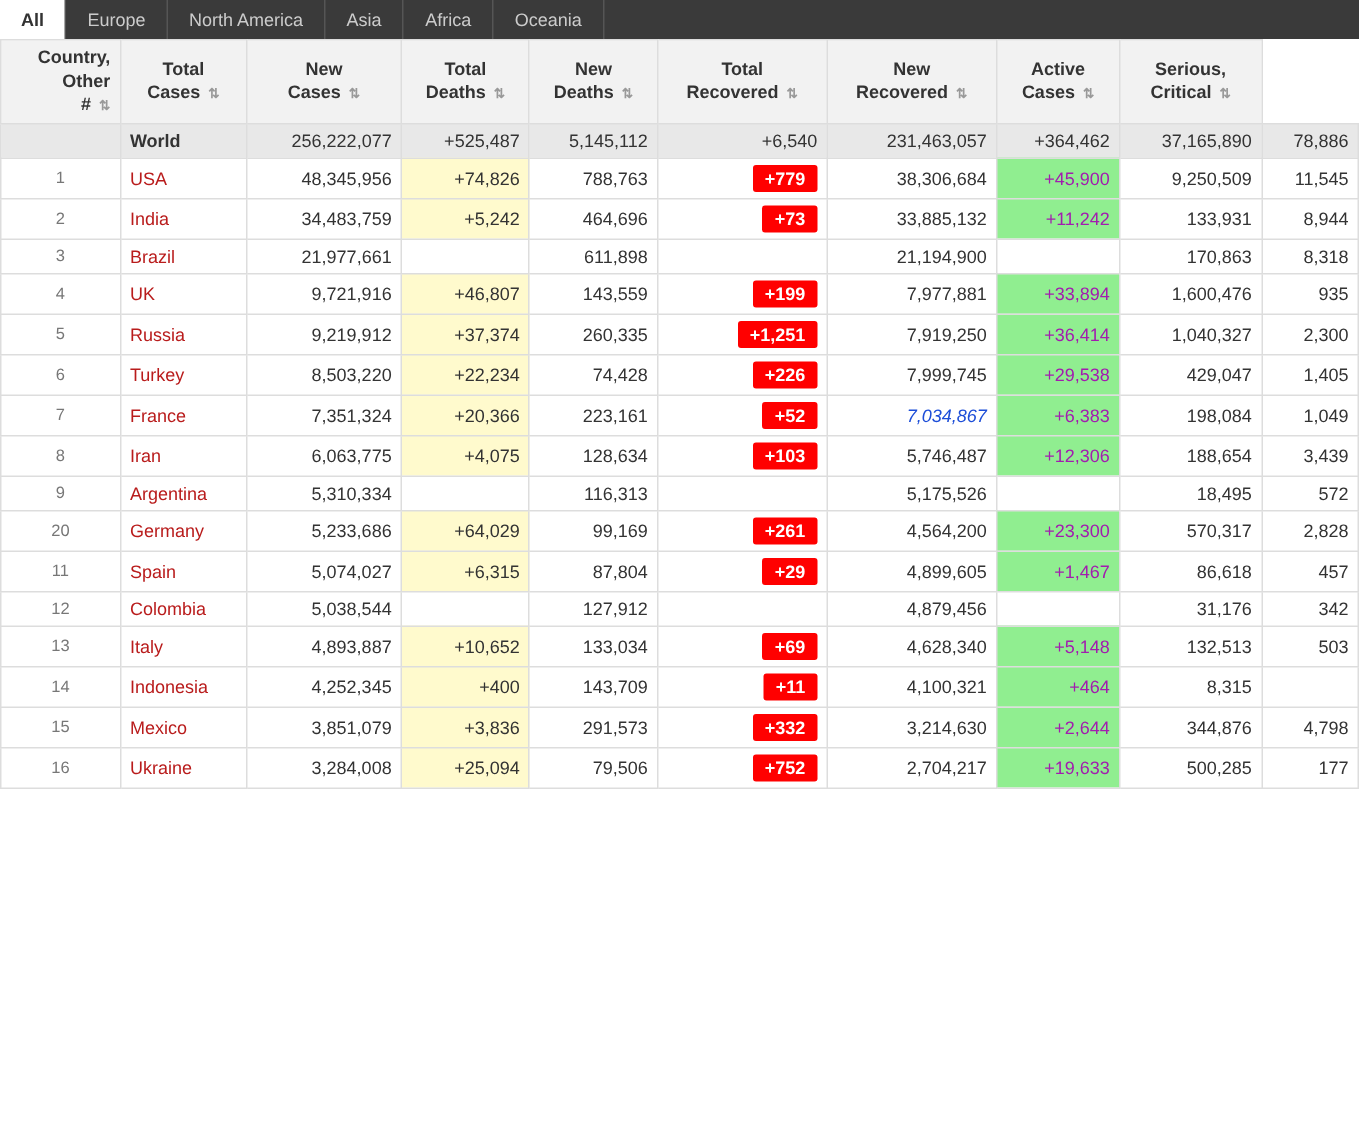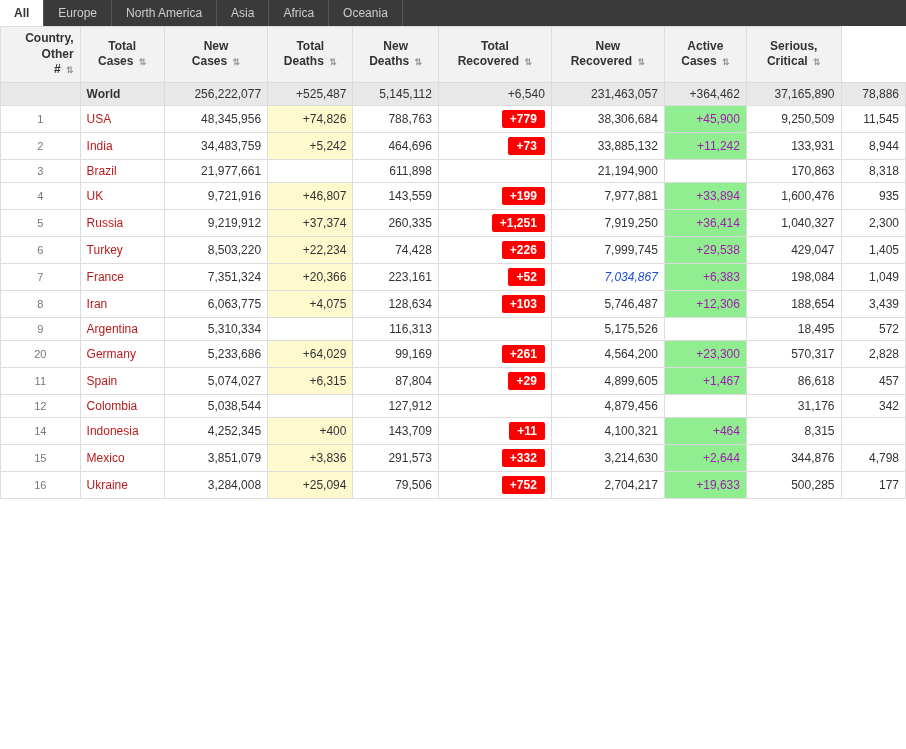--- a/index.html
+++ b/index.html
@@ -281,20 +281,32 @@
         <td>5,038,544</td>
         <td></td>
         <td>127,912</td>
         <td></td>
         <td>4,879,456</td>
         <td></td>
         <td>31,176</td>
         <td>342</td>
       </tr>
       <tr>
+        <td>13</td>
+        <td class="country-cell">Italy</td>
+        <td>4,893,887</td>
+        <td class="new-cases-cell">+10,652</td>
+        <td>133,034</td>
+        <td><span class="new-deaths-red">+69</span></td>
+        <td>4,628,340</td>
+        <td class="new-recovered-green">+5,148</td>
+        <td>132,513</td>
+        <td>503</td>
+      </tr>
+      <tr>
         <td>14</td>
         <td class="country-cell">Indonesia</td>
         <td>4,252,345</td>
         <td class="new-cases-cell">+400</td>
         <td>143,709</td>
         <td><span class="new-deaths-red">+11</span></td>
         <td>4,100,321</td>
         <td class="new-recovered-green">+464</td>
         <td>8,315</td>
         <td></td>

